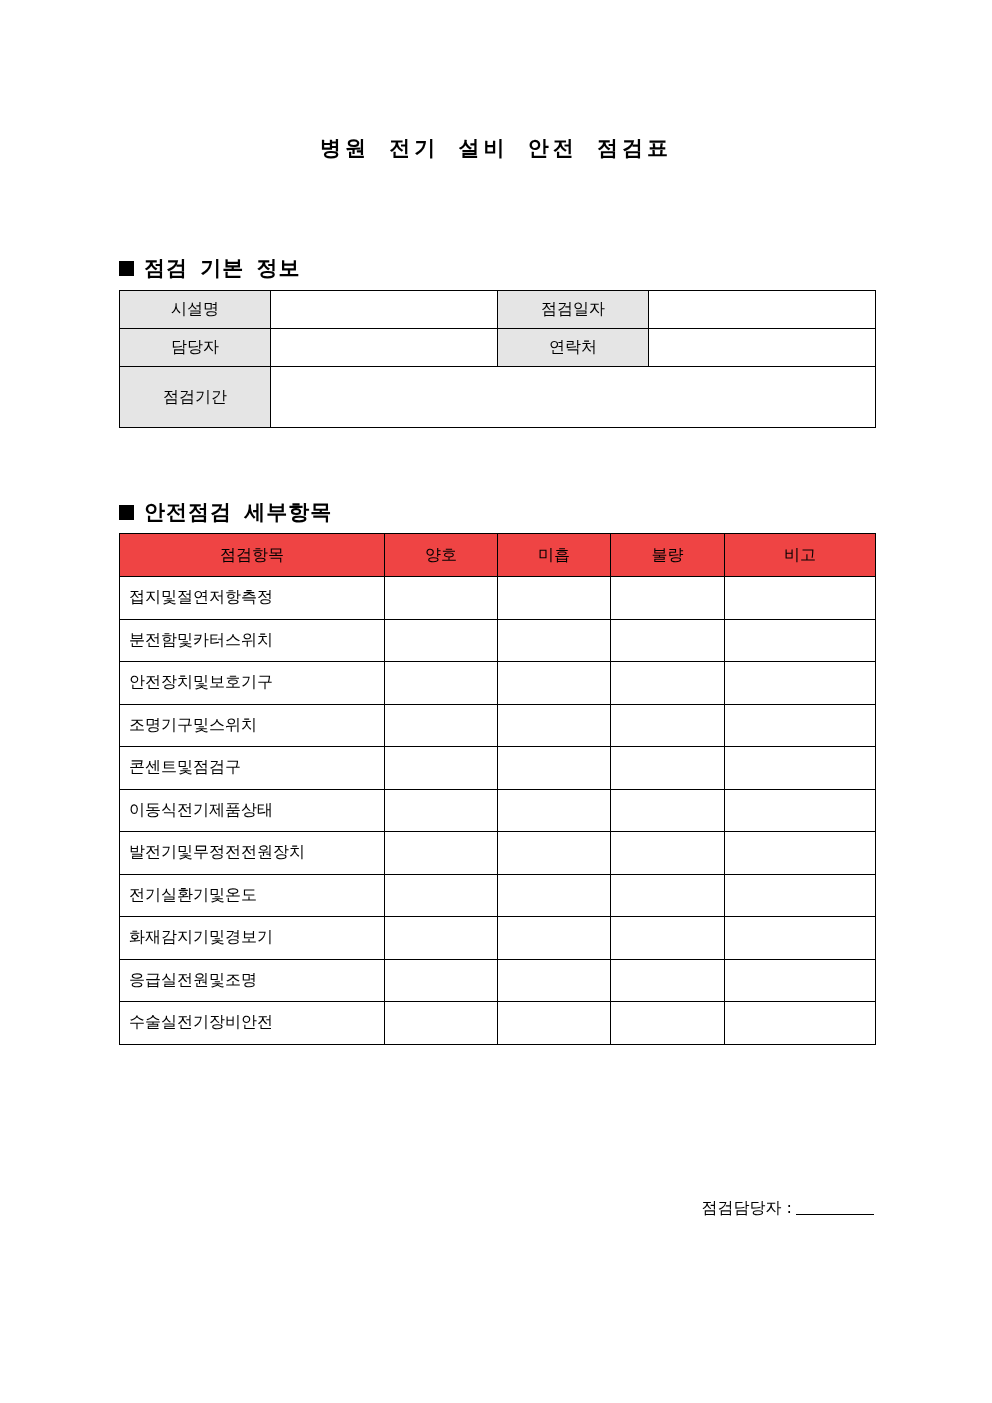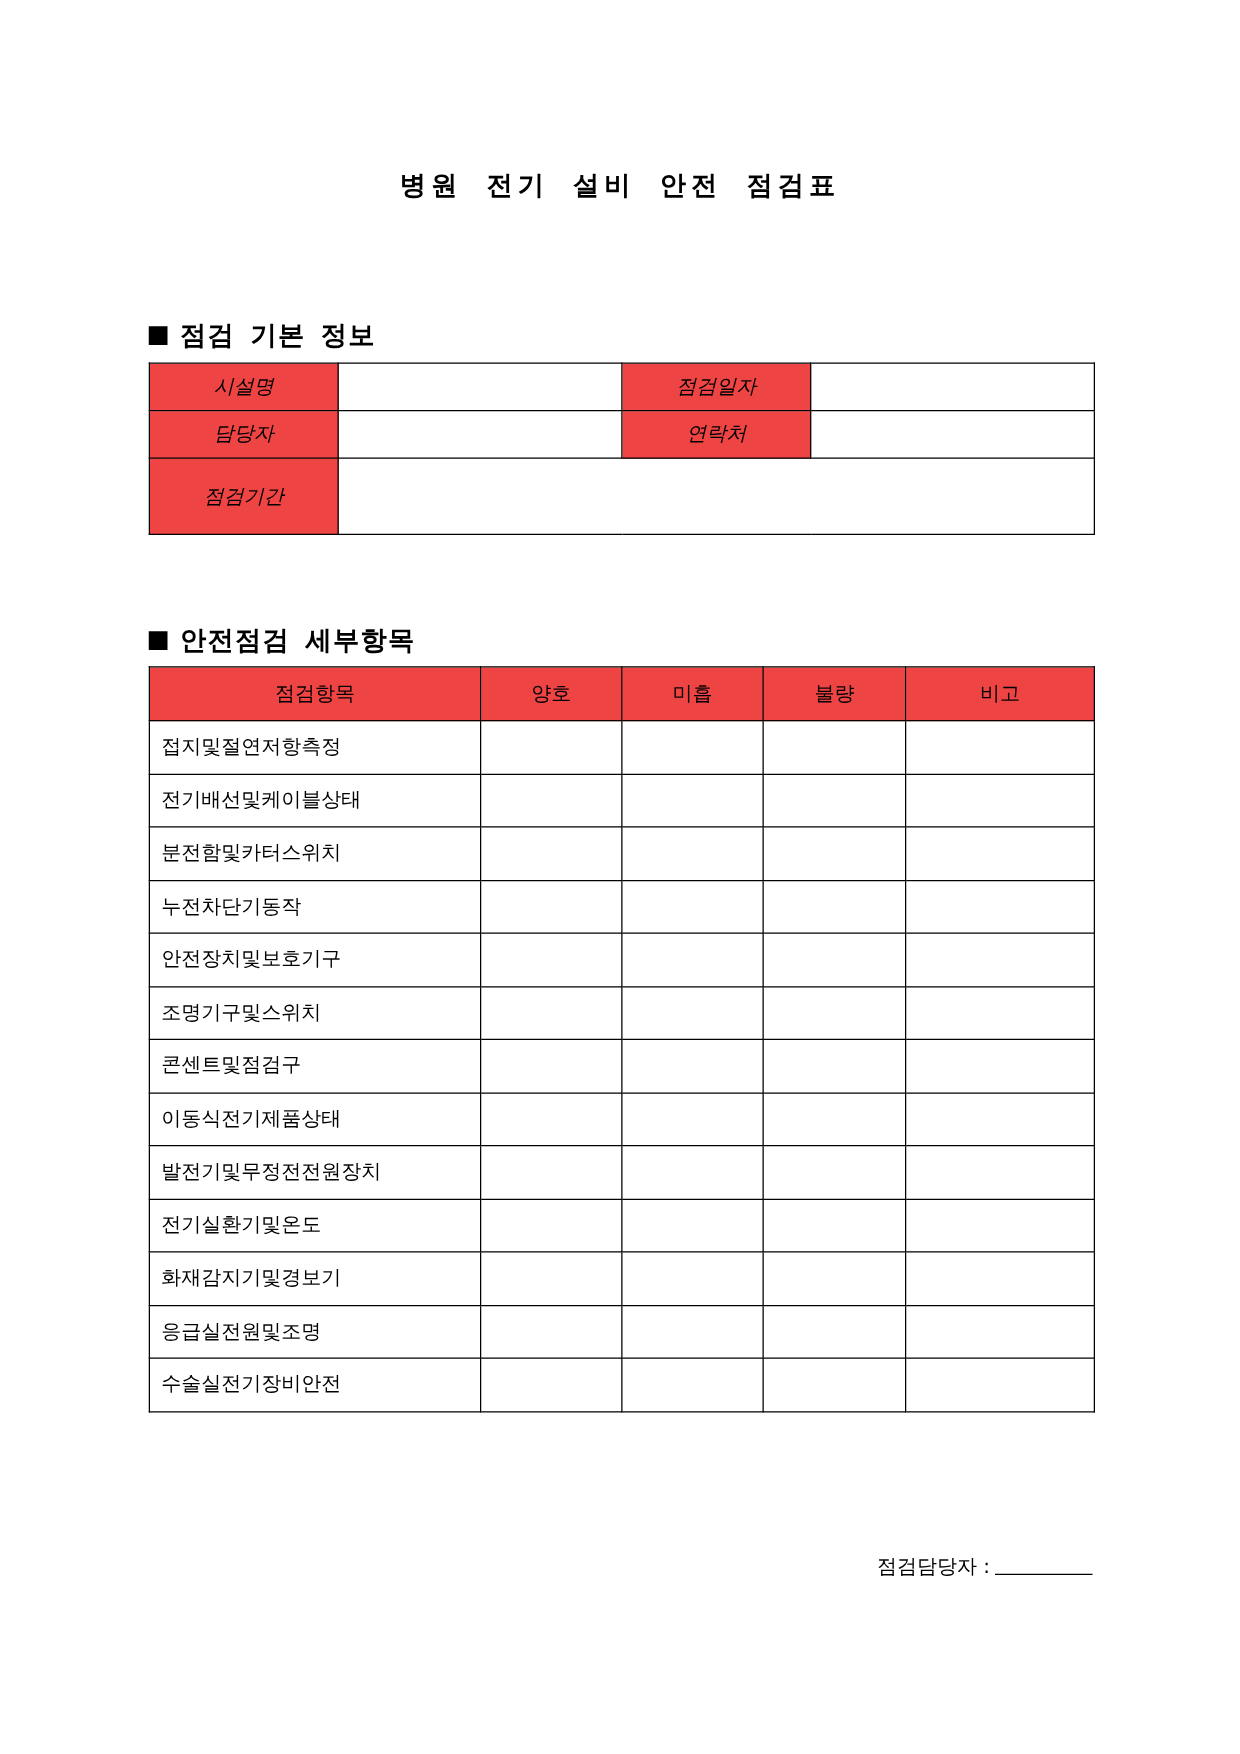--- a/index.html
+++ b/index.html
@@ -5,26 +5,26 @@
   html, body { margin: 0; padding: 0; background: #ffffff; }
   body { width: 992px; height: 1403px; position: relative; font-family: "DejaVu Sans", "Liberation Sans", sans-serif; color: #000; }
   .title { position: absolute; left: 0; top: 134px; width: 992px; text-align: center; font-size: 21px; font-weight: bold; letter-spacing: 4px; word-spacing: 8px; }
   .section-heading { position: absolute; left: 119px; font-size: 21px; font-weight: bold; letter-spacing: 1px; word-spacing: 4px; }
   .section-heading .square { display: inline-block; width: 15px; height: 15px; background: #000; margin-right: 10px; vertical-align: -1px; }
   table { border-collapse: collapse; position: absolute; left: 119px; table-layout: fixed; }
   td, th { border: 1px solid #000; font-size: 16px; font-weight: normal; padding: 0; }
   .info-table { width: 756px; top: 290px; }
   .info-table td { height: 37px; }
   .info-table tr.tall td { height: 60px; }
-  .lbl { background: #ef4444; text-align: center; font-style: italic; }
+  .lbl { background: #e5e5e5; text-align: center; }
   .detail-table { width: 756px; top: 533px; }
   .detail-table th { background: #ef4444; height: 42px; text-align: center; }
   .detail-table td { height: 41.5px; }
   .detail-table td.item { padding-left: 9px; text-align: left; }
-  .signature { position: absolute; right: 118px; top: 1198px; font-size: 16px; margin-top: 45px; }
+  .signature { position: absolute; right: 118px; top: 1198px; font-size: 16px; }
   .signature .line { display: inline-block; width: 78px; border-bottom: 1px solid #000; height: 14px; vertical-align: -2px; margin-left: 4px; }
 </style>
 </head>
 <body>
 
 <div class="title">병원 전기 설비 안전 점검표</div>
 
 <div class="section-heading" style="top:254px;">
   <span class="square"></span><span>점검 기본 정보</span>
 </div>
@@ -79,35 +79,21 @@
   </thead>
   <tbody id="detail-body">
       <tr>
         <td class="item">접지및절연저항측정</td>
         <td></td>
         <td></td>
         <td></td>
         <td></td>
       </tr>
       <tr>
-        <td class="item">전기배선및케이블상태</td>
-        <td></td>
-        <td></td>
-        <td></td>
-        <td></td>
-      </tr>
-      <tr>
         <td class="item">분전함및카터스위치</td>
-        <td></td>
-        <td></td>
-        <td></td>
-        <td></td>
-      </tr>
-      <tr>
-        <td class="item">누전차단기동작</td>
         <td></td>
         <td></td>
         <td></td>
         <td></td>
       </tr>
       <tr>
         <td class="item">안전장치및보호기구</td>
         <td></td>
         <td></td>
         <td></td>

